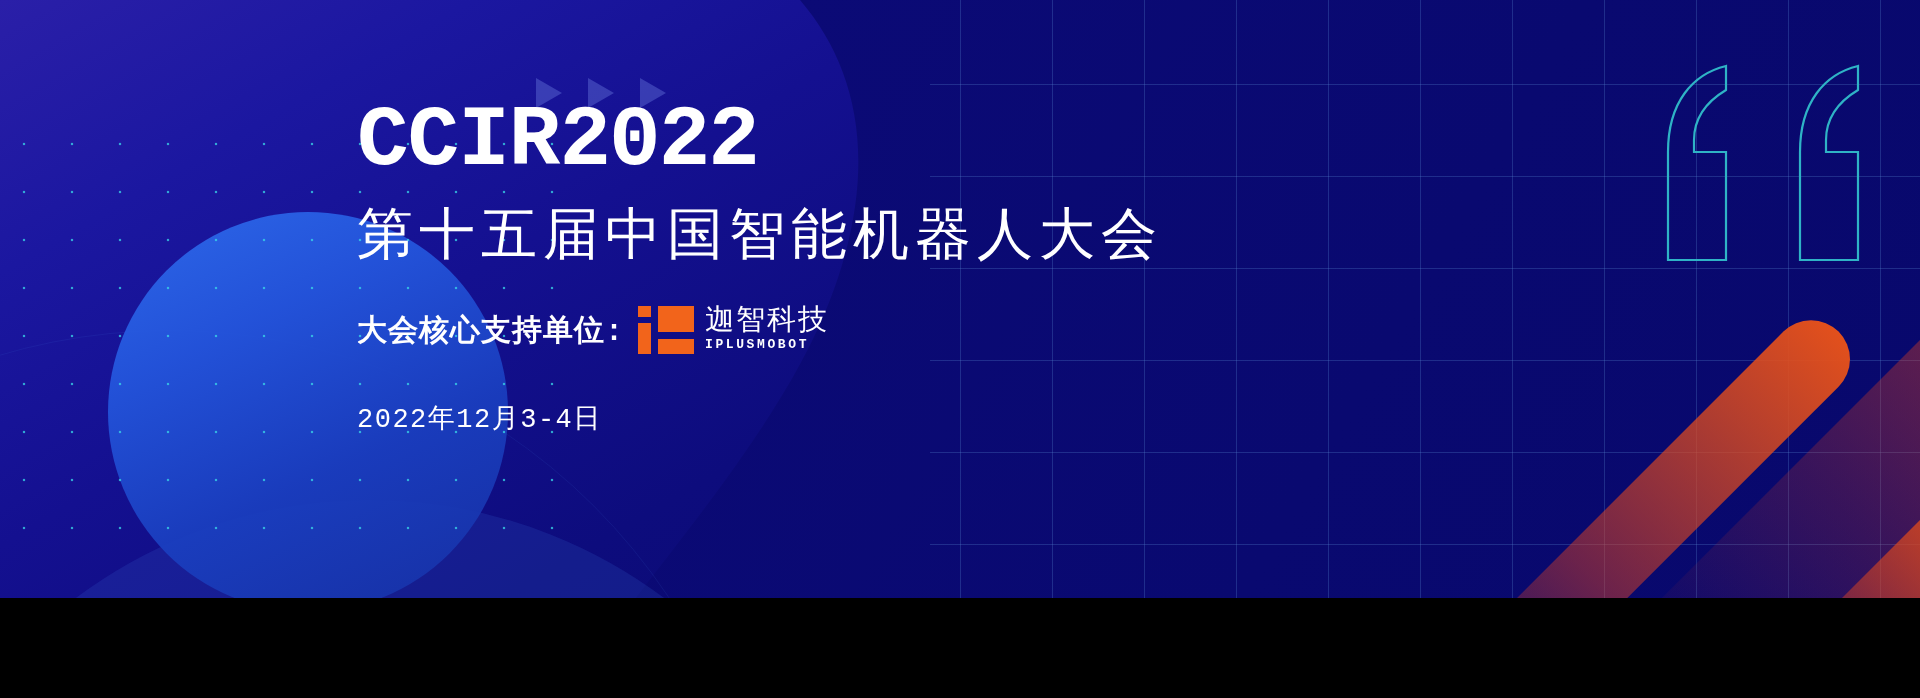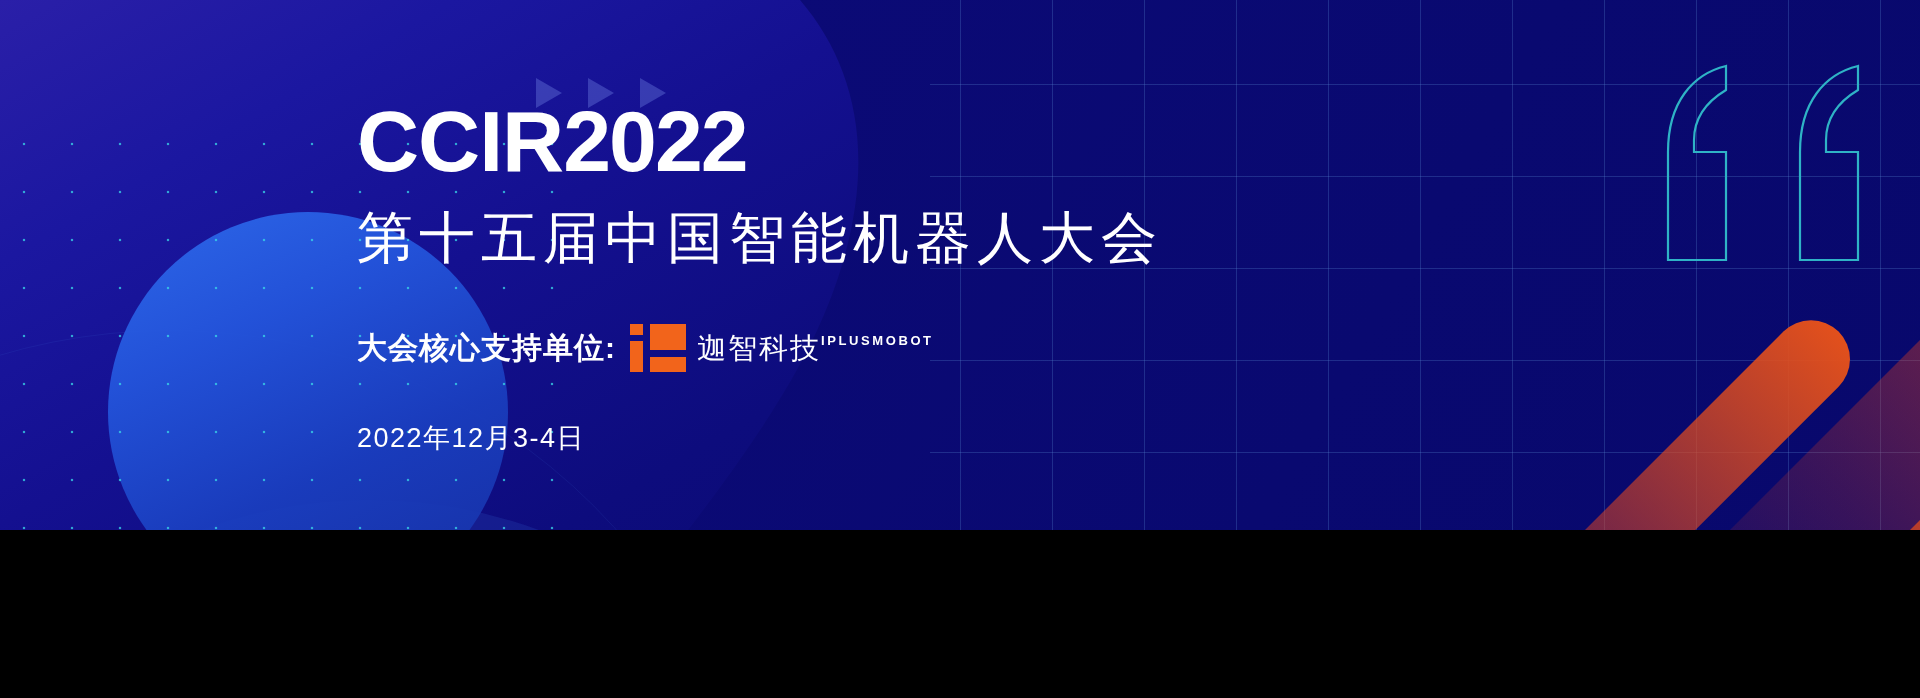--- a/index.html
+++ b/index.html
@@ -3,23 +3,23 @@
 <meta charset="utf-8">
 <style>
   html, body {
     margin: 0;
     padding: 0;
     background: #000;
   }
   #banner {
     position: relative;
     width: 1920px;
-    height: 530px;
+    height: 598px;
     overflow: hidden;
-    font-family: Liberation Sans, sans-serif;
+    font-family: Liberation Mono, monospace;
     background: #0369a1;
   }
 
   
   .layer { position: absolute; inset: 0; }
 
   .bg-base {
     background: linear-gradient(150deg, #2a1fa8 0%, #1b17a0 16%, #141090 32%, #0d0c7d 52%, #0a0a70 72%, #090968 100%);
   }
 
@@ -148,42 +148,42 @@
     font-size: 56px;
     line-height: 1;
     font-weight: 400;
     letter-spacing: 6px;
     margin: 26px 0 0 0;
     white-space: nowrap;
   }
   .sponsor-row {
     display: flex;
     align-items: center;
-    margin-top: 58px;
+    margin-top: 40px;
     gap: 14px;
   }
   .sponsor-label {
     color: #ffffff;
     font-size: 30px;
     font-weight: 700;
     letter-spacing: 1px;
     white-space: nowrap;
   }
   
   .logo { display: flex; align-items: center; gap: 11px; }
   .logo-mark {
     position: relative;
     width: 56px; height: 48px;
     flex: none;
   }
   .lm-dot   { position: absolute; left: 0;    top: 0;   width: 13px; height: 11px; background: #f2641b; }
   .lm-stem  { position: absolute; left: 0;    top: 17px;width: 13px; height: 31px; background: #f2641b; }
   .lm-block { position: absolute; left: 20px; top: 0;   width: 36px; height: 26px; background: #f2641b; }
   .lm-bar   { position: absolute; left: 20px; top: 33px;width: 36px; height: 15px; background: #f2641b; }
-  .logo-text { display: flex; flex-direction: row; justify-content: center; }
+  .logo-text { display: flex; flex-direction: column; justify-content: center; }
   .logo-cn {
     color: #ffffff;
     font-size: 29px;
     font-weight: 400;
     letter-spacing: 2px;
     line-height: 1.04;
     white-space: nowrap;
   }
   .logo-en {
     color: #ffffff;

